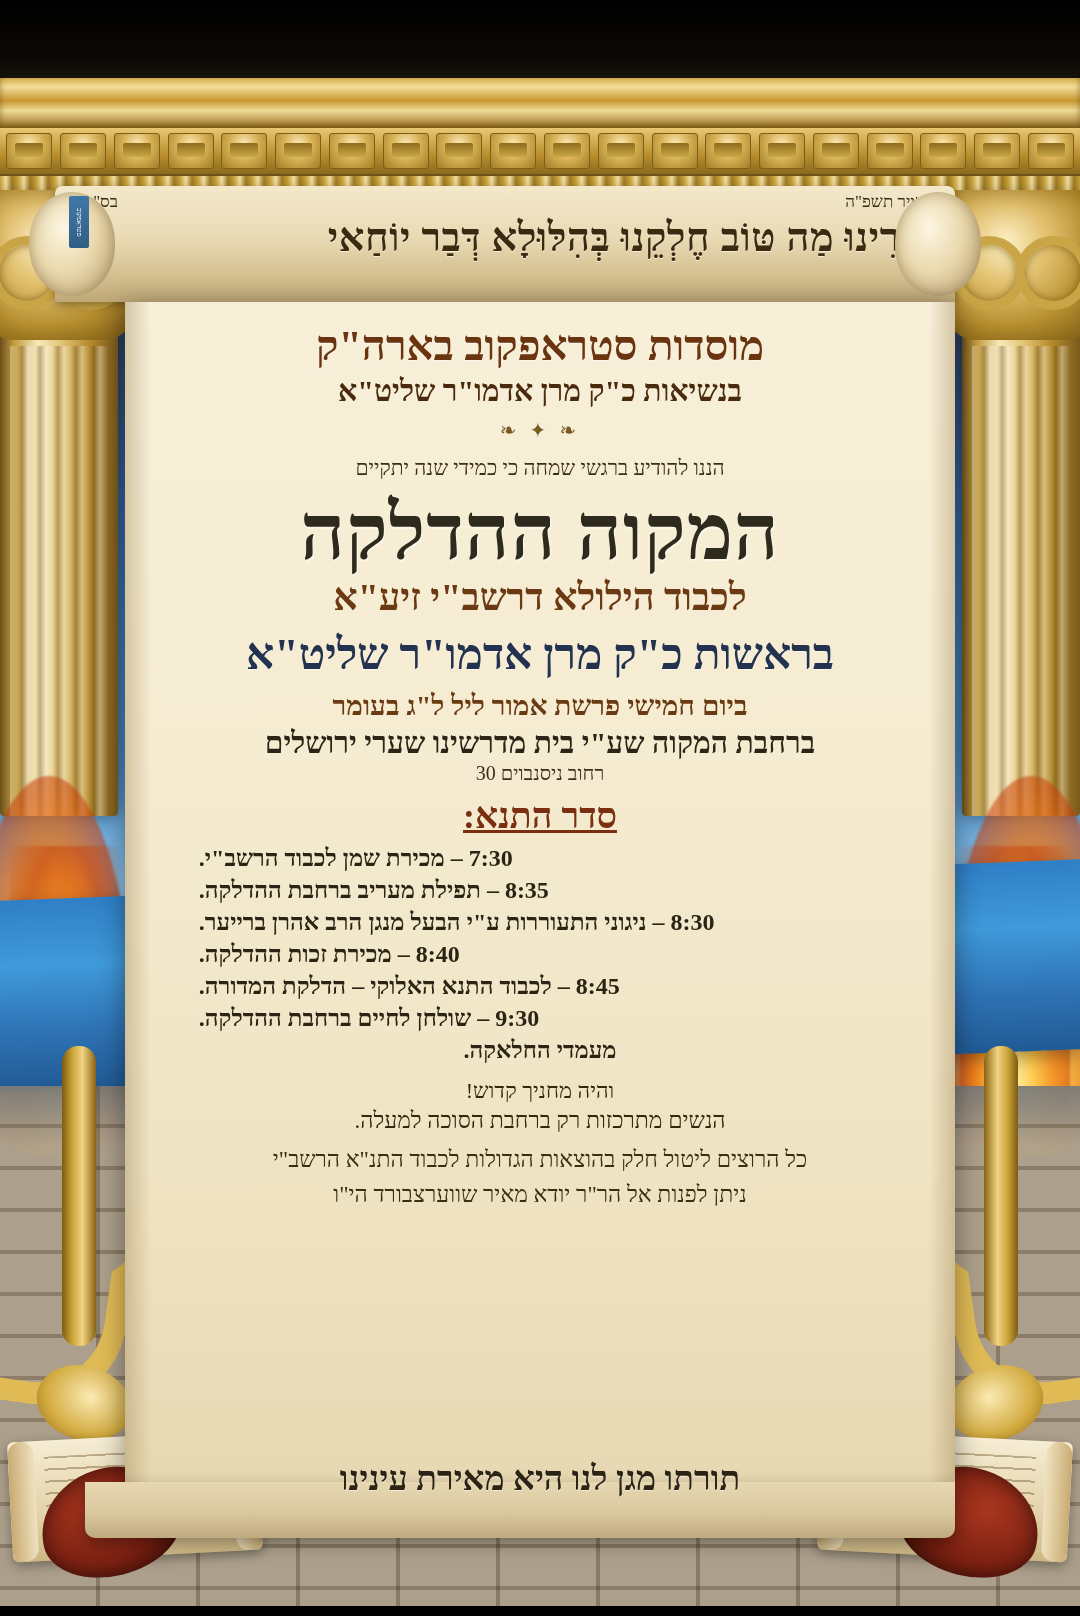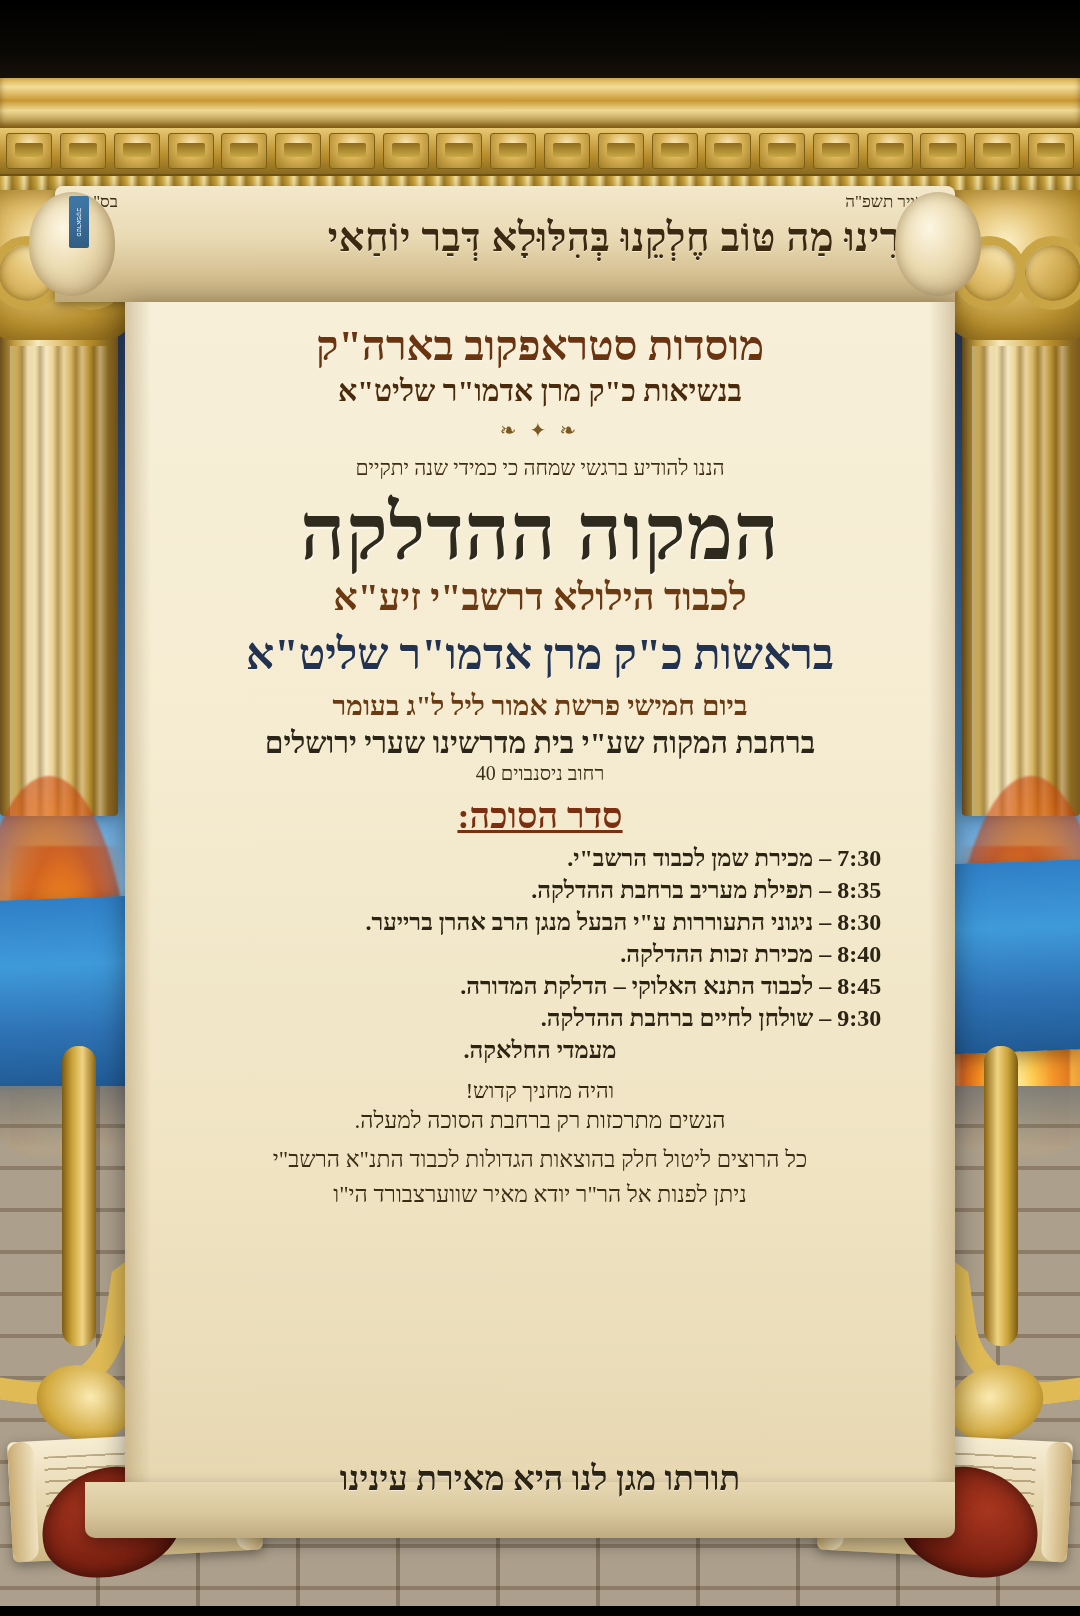--- a/index.html
+++ b/index.html
@@ -430,21 +430,21 @@
     font-weight: bold;
     color: #7a2f10;
     margin: 6px 0 8px;
     text-decoration: underline;
   }
   .sched {
     margin: 0 auto;
     width: 94%;
   }
   .sched-item {
-    text-align: right;
+    text-align: left;
     font-size: 24px;
     color: #2b2313;
     margin: 5px 0;
     font-weight: bold;
   }
   .sched-item .tm { color: #2b2313; }
   .sched-note {
     text-align: center;
     font-size: 24px;
     font-weight: bold;
@@ -596,23 +596,23 @@
 
       <div class="intro">הננו להודיע ברגשי שמחה כי כמידי שנה יתקיים</div>
 
       <div class="maamad">המקוה ההדלקה</div>
       <div class="likvod">לכבוד הילולא דרשב"י זיע"א</div>
 
       <div class="berosh">בראשות כ"ק מרן אדמו"ר שליט"א</div>
 
       <div class="byom">ביום חמישי פרשת אמור ליל ל"ג בעומר</div>
       <div class="place">ברחבת המקוה שע"י בית מדרשינו שערי ירושלים</div>
-      <div class="street">רחוב ניסנבוים 40</div>
-
-      <div class="seder-title">סדר הסוכה:</div>
+      <div class="street">רחוב ניסנבוים 30</div>
+
+      <div class="seder-title">סדר התנא:</div>
 
       <div class="sched">
         <div class="sched-item">
           <span class="tm">7:30</span>
           <span> – </span>
           <span>מכירת שמן לכבוד הרשב"י.</span>
         </div>
         <div class="sched-item">
           <span class="tm">8:35</span>
           <span> – </span>

